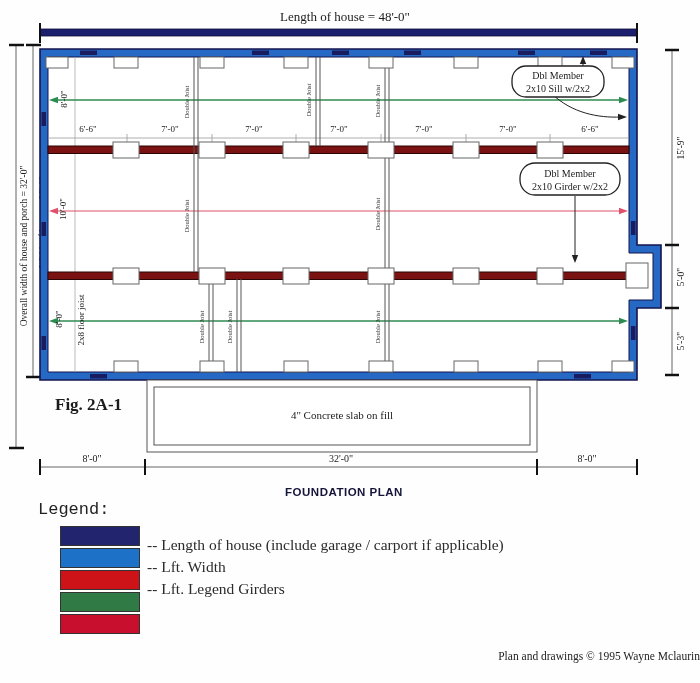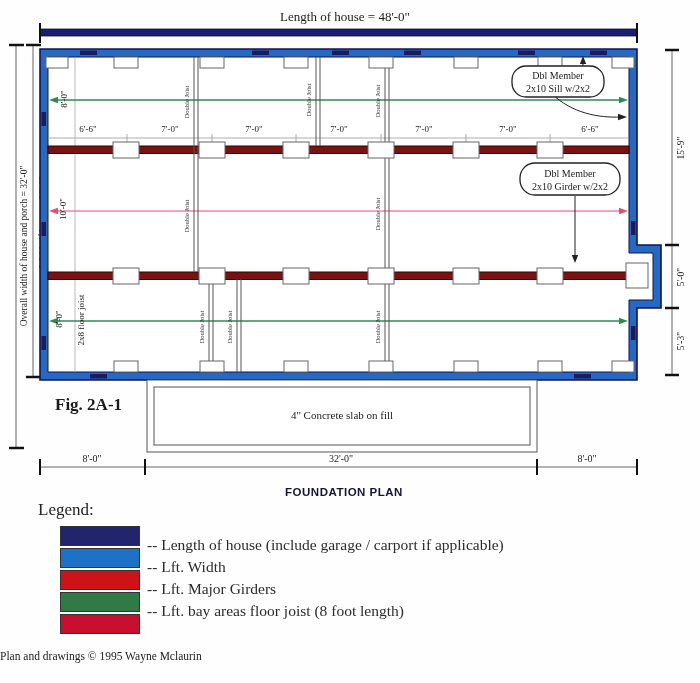--- a/index.html
+++ b/index.html
@@ -11,25 +11,25 @@
   .t10{font-size:10px;}
   .t95{font-size:9.5px;}
   .t9{font-size:9px;}
   .t65{font-size:6.5px;fill:#333;}
   .tco{font-size:10px;}
   .tfig{font-size:17px;font-weight:bold;}
   .tslab{font-size:11px;}
   .tfp{font-family:"Liberation Sans","DejaVu Sans",sans-serif;font-size:11.5px;font-weight:bold;
        letter-spacing:.5px;fill:#14143a;}
   .legend{position:absolute;left:0;top:498px;width:700px;}
-  .legend-heading{position:absolute;left:38px;top:2px;font-size:17px;color:#222;}
+  .legend-heading{position:absolute;left:38px;top:2px;font-size:17px;color:#222;font-family:Liberation Mono, monospace;}
   .legend-row{position:absolute;left:60px;height:19px;display:flex;align-items:center;}
   .swatch{width:78px;height:18px;border:1px solid #333;flex:0 0 auto;}
   .legend-label{margin-left:7px;font-size:15.5px;color:#2b2b2b;white-space:nowrap;margin-top:18px;}
-  .footer{position:absolute;left:0;top:650px;width:700px;text-align:left;
+  .footer{position:absolute;left:0;top:650px;width:700px;text-align:right;
           font-size:11.5px;color:#222;}
 </style>
 </head>
 <body>
 
 <div class="page">
 
 <svg width="700" height="500" viewBox="0 0 700 500">
 
   <text class="t13 mid" x="345" y="21">Length of house = 48'-0"</text>
@@ -229,25 +229,24 @@
   <div class="legend-row" style="top:28px">
     <div class="swatch" style="background: rgb(34, 36, 110);"></div>
     <div class="legend-label">-- Length of house (include garage / carport if applicable)</div>
   </div>
   <div class="legend-row" style="top:50px">
     <div class="swatch" style="background: rgb(29, 114, 200);"></div>
     <div class="legend-label">-- Lft. Width</div>
   </div>
   <div class="legend-row" style="top:72px">
     <div class="swatch" style="background: rgb(205, 19, 24);"></div>
-    <div class="legend-label">-- Lft. Major Girders</div>
+    <div class="legend-label">-- Lft. Legend Girders</div>
   </div>
   <div class="legend-row" style="top:94px">
     <div class="swatch" style="background: rgb(47, 122, 69);"></div>
-    <div class="legend-label">-- Lft. bay areas floor joist (8 foot length)</div>
   </div>
   <div class="legend-row" style="top:116px">
     <div class="swatch" style="background: rgb(200, 16, 46);"></div>
   </div>
 </div>
 
 
 <div class="footer">Plan and drawings © 1995 Wayne Mclaurin</div>
 
 </div>

